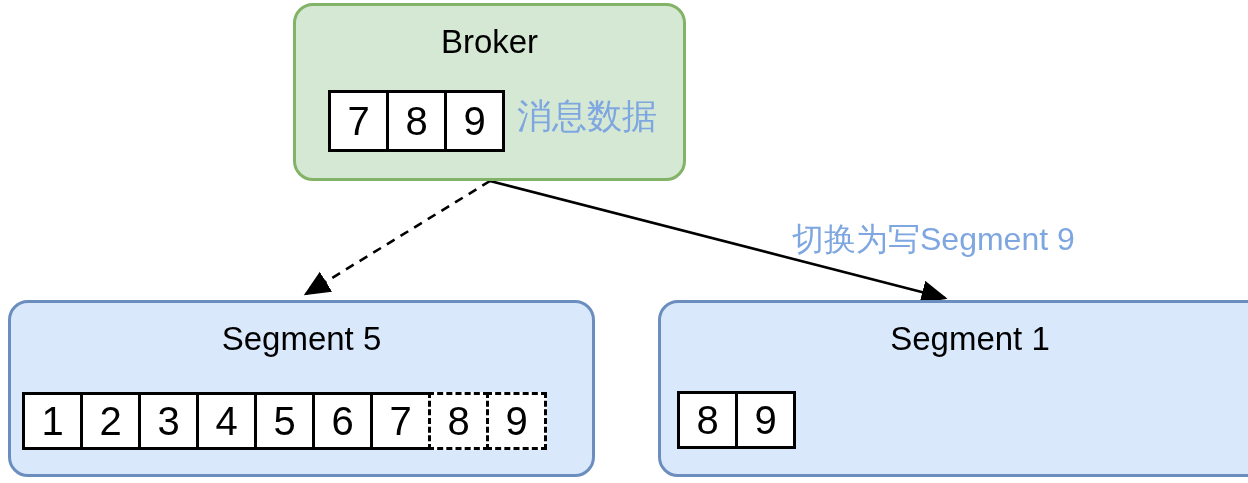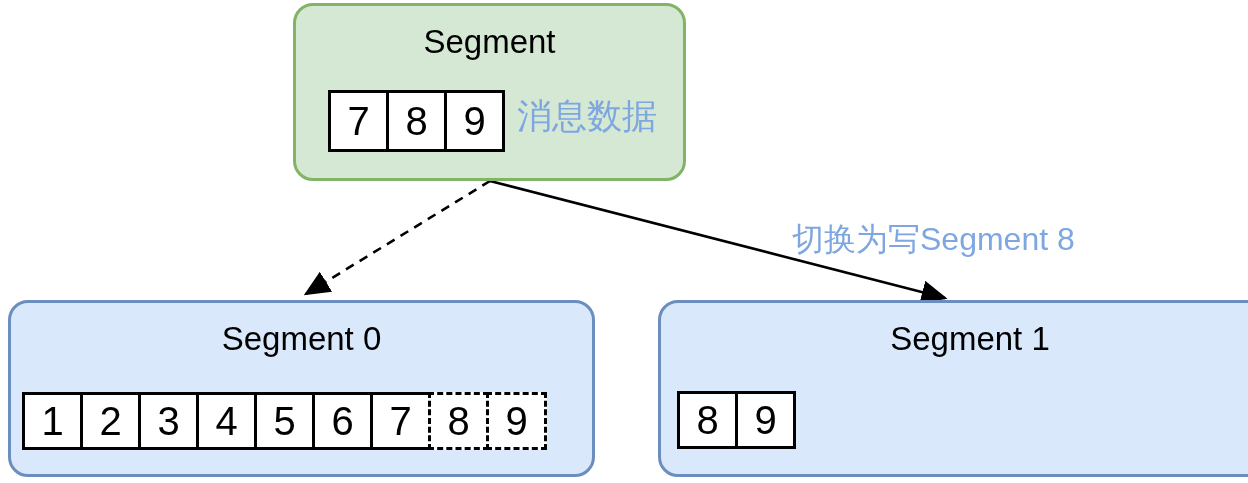--- a/index.html
+++ b/index.html
@@ -82,33 +82,33 @@
     <defs>
       <marker id="ah" markerWidth="12" markerHeight="10" refX="9" refY="4.5" orient="auto">
         <path class="arrowhead" d="M0,0 L10,4.5 L0,9 Z"></path>
       </marker>
     </defs>
     <line class="arrow-line dashed" x1="490" y1="181" x2="306" y2="294" marker-end="url(#ah)"></line>
     <line class="arrow-line" x1="490" y1="181" x2="945" y2="298" marker-end="url(#ah)"></line>
   </svg>
 
   <div class="box broker">
-    <div class="box-title">Segment</div>
+    <div class="box-title">Broker</div>
     <div class="cells">
         <div class="cell">7</div>
         <div class="cell">8</div>
         <div class="cell">9</div>
       </div>
     <div class="blue-label broker-side-label">消息数据</div>
   </div>
 
-  <div class="blue-label arrow-label">切换为写Segment 8</div>
+  <div class="blue-label arrow-label">切换为写Segment 9</div>
 
   <div class="box segment0">
-    <div class="box-title">Segment 0</div>
+    <div class="box-title">Segment 5</div>
     <div class="cells">
       <div class="cellgroup">
           <div class="cell">1</div>
           <div class="cell">2</div>
           <div class="cell">3</div>
           <div class="cell">4</div>
           <div class="cell">5</div>
           <div class="cell">6</div>
           <div class="cell">7</div>
         </div>

